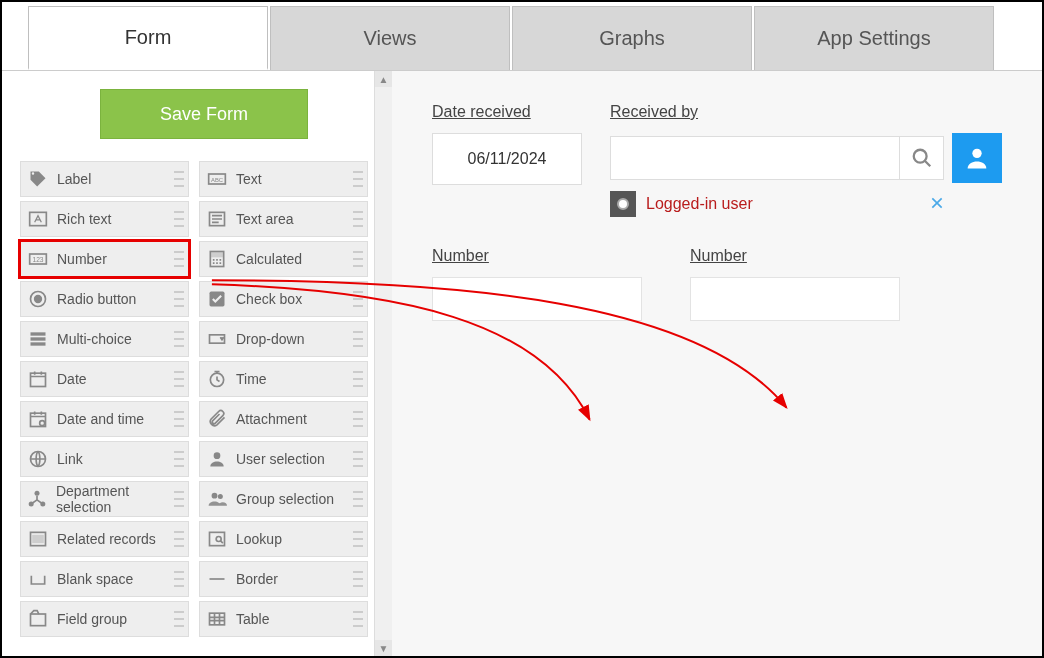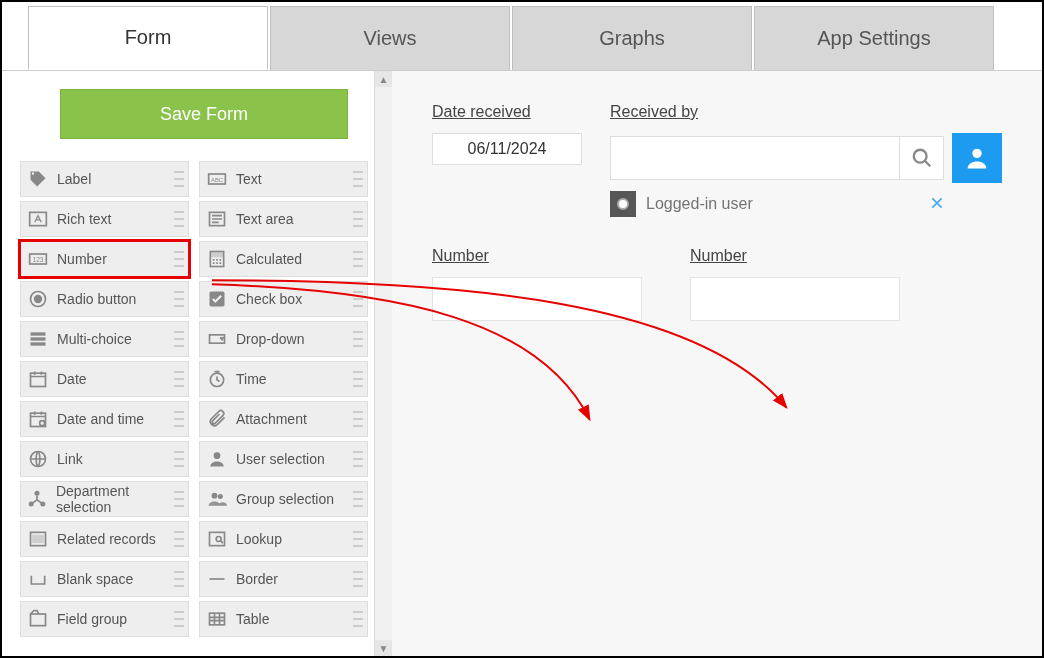--- a/index.html
+++ b/index.html
@@ -49,21 +49,21 @@
     display: flex;
     height: calc(100% - 69px);
   }
   .left {
     width: 432px;
     padding: 18px 4px 0 18px;
     position: relative;
     height: 100%;
   }
   .save-btn {
-    width: 288px;
+    width: 208px;
     height: 50px;
     margin: 0 auto 22px;
     background: #8bc34a;
     border: 1px solid #7bb33e;
     color: #fff;
     font-size: 18px;
     display: flex;
     align-items: center;
     justify-content: center;
     cursor: pointer;
@@ -142,21 +142,21 @@
   }
   .form-row {
     display: flex;
     gap: 28px;
     margin-bottom: 30px;
   }
   .field-group { display: flex; flex-direction: column; }
   .field-label { font-size: 16px; color: #444; margin-bottom: 12px; text-decoration: underline; }
   .date-input {
     width: 150px;
-    height: 32px;
+    height: 52px;
     background: #fff;
     border: 1px solid #ddd;
     display: flex;
     align-items: center;
     justify-content: center;
     font-size: 16px;
     color: #333;
   }
   .user-input-row { display: flex; gap: 8px; align-items: center; }
   .user-input {
@@ -195,21 +195,21 @@
     margin-top: 8px;
     gap: 10px;
     width: 335px;
     justify-content: space-between;
   }
   .chip {
     display: flex;
     align-items: center;
     gap: 10px;
     font-size: 16px;
-    color: #737373;
+    color: #b91c1c;
   }
   .chip-dot {
     width: 26px;
     height: 26px;
     background: #565656;
     display: flex;
     align-items: center;
     justify-content: center;
   }
   .chip-dot-inner {

